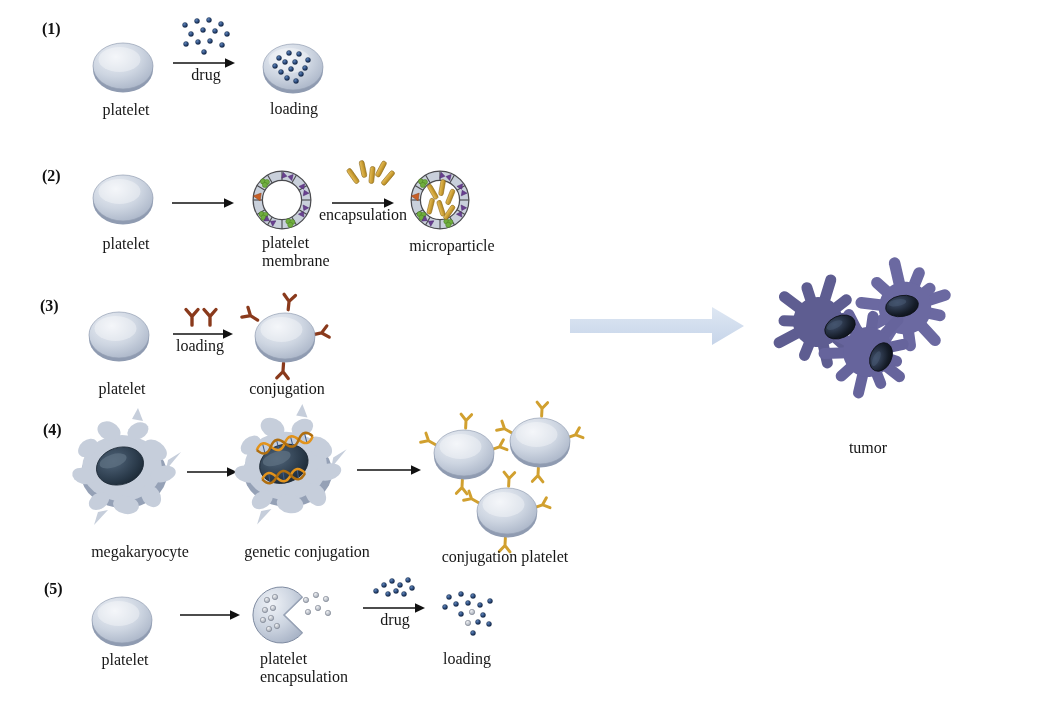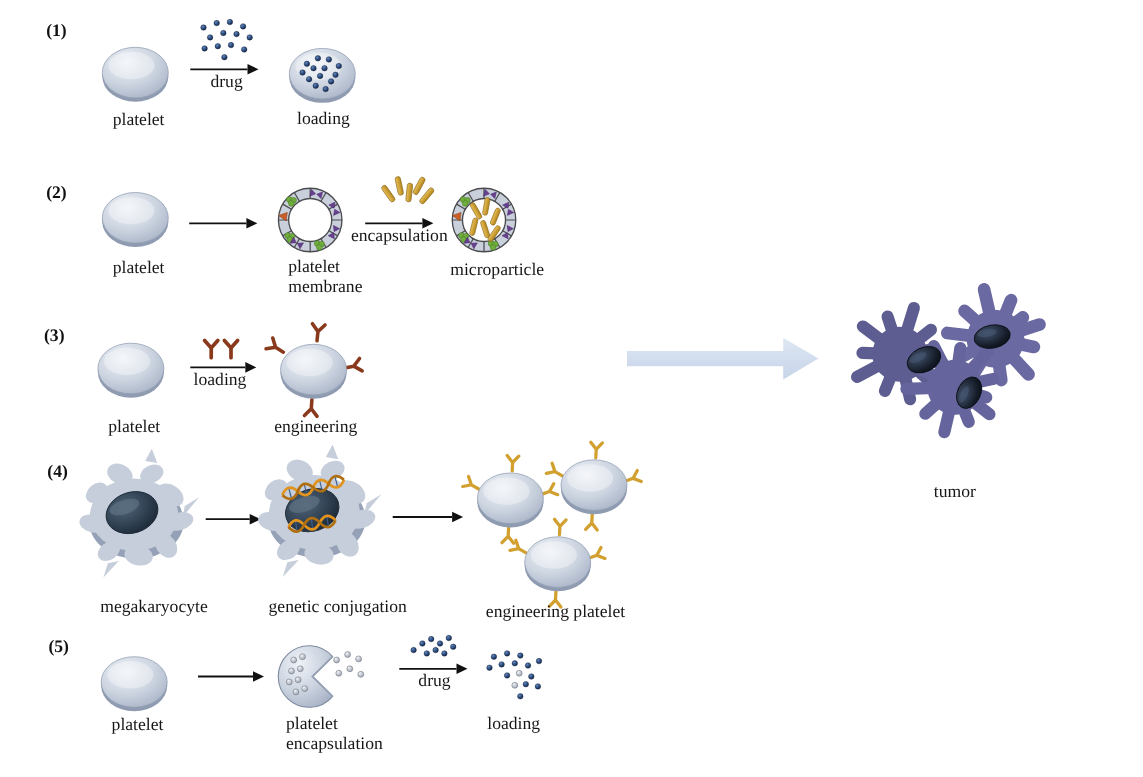--- a/index.html
+++ b/index.html
@@ -275,21 +275,21 @@
 
     <svg class="abs" style="left:237px;top:289px" width="100" height="96">
       <g stroke="#8a3a1c">
         <use href="#symAb" transform="translate(52,13) rotate(6) scale(1.2)"></use>
         <use href="#symAb" transform="translate(14,27) rotate(-58) scale(1.2)"></use>
         <use href="#symAb" transform="translate(84,44) rotate(78) scale(1.2)"></use>
         <use href="#symAb" transform="translate(46,82) rotate(184) scale(1.2)"></use>
       </g>
       <use href="#symPlatelet" x="16" y="19"></use>
     </svg>
-    <div class="lbl" style="left:244px;top:380px;width:86px">engineering</div>
+    <div class="lbl" style="left:244px;top:380px;width:86px">conjugation</div>
   </div>
 
   <div>
     <div class="num" style="left:43px;top:421px">(4)</div>
     <svg class="abs" style="left:64px;top:406px" width="120" height="134">
       <use href="#symCellBody"></use>
       <use href="#symNucleus" transform="translate(56,60) rotate(-18)"></use>
     </svg>
     <div class="lbl" style="left:75px;top:543px;width:130px">megakaryocyte</div>
 
@@ -332,21 +332,21 @@
 
     <svg class="abs" style="left:418px;top:411px" width="92" height="86">
         <use href="#symEngPlat"></use>
       </svg>
     <svg class="abs" style="left:494px;top:399px" width="92" height="86">
         <use href="#symEngPlat"></use>
       </svg>
     <svg class="abs" style="left:461px;top:469px" width="92" height="86">
         <use href="#symEngPlat"></use>
       </svg>
-    <div class="lbl" style="left:430px;top:548px;width:150px">engineering platelet</div>
+    <div class="lbl" style="left:430px;top:548px;width:150px">conjugation platelet</div>
   </div>
 
   <div>
     <div class="num" style="left:44px;top:580px">(5)</div>
     <svg class="abs" style="left:90px;top:592px" width="64" height="58">
         <use href="#symPlatelet"></use>
       </svg>
     <div class="lbl" style="left:93px;top:651px;width:64px">platelet</div>
 
     <svg class="abs" style="left:179px;top:607px" width="62" height="16">

